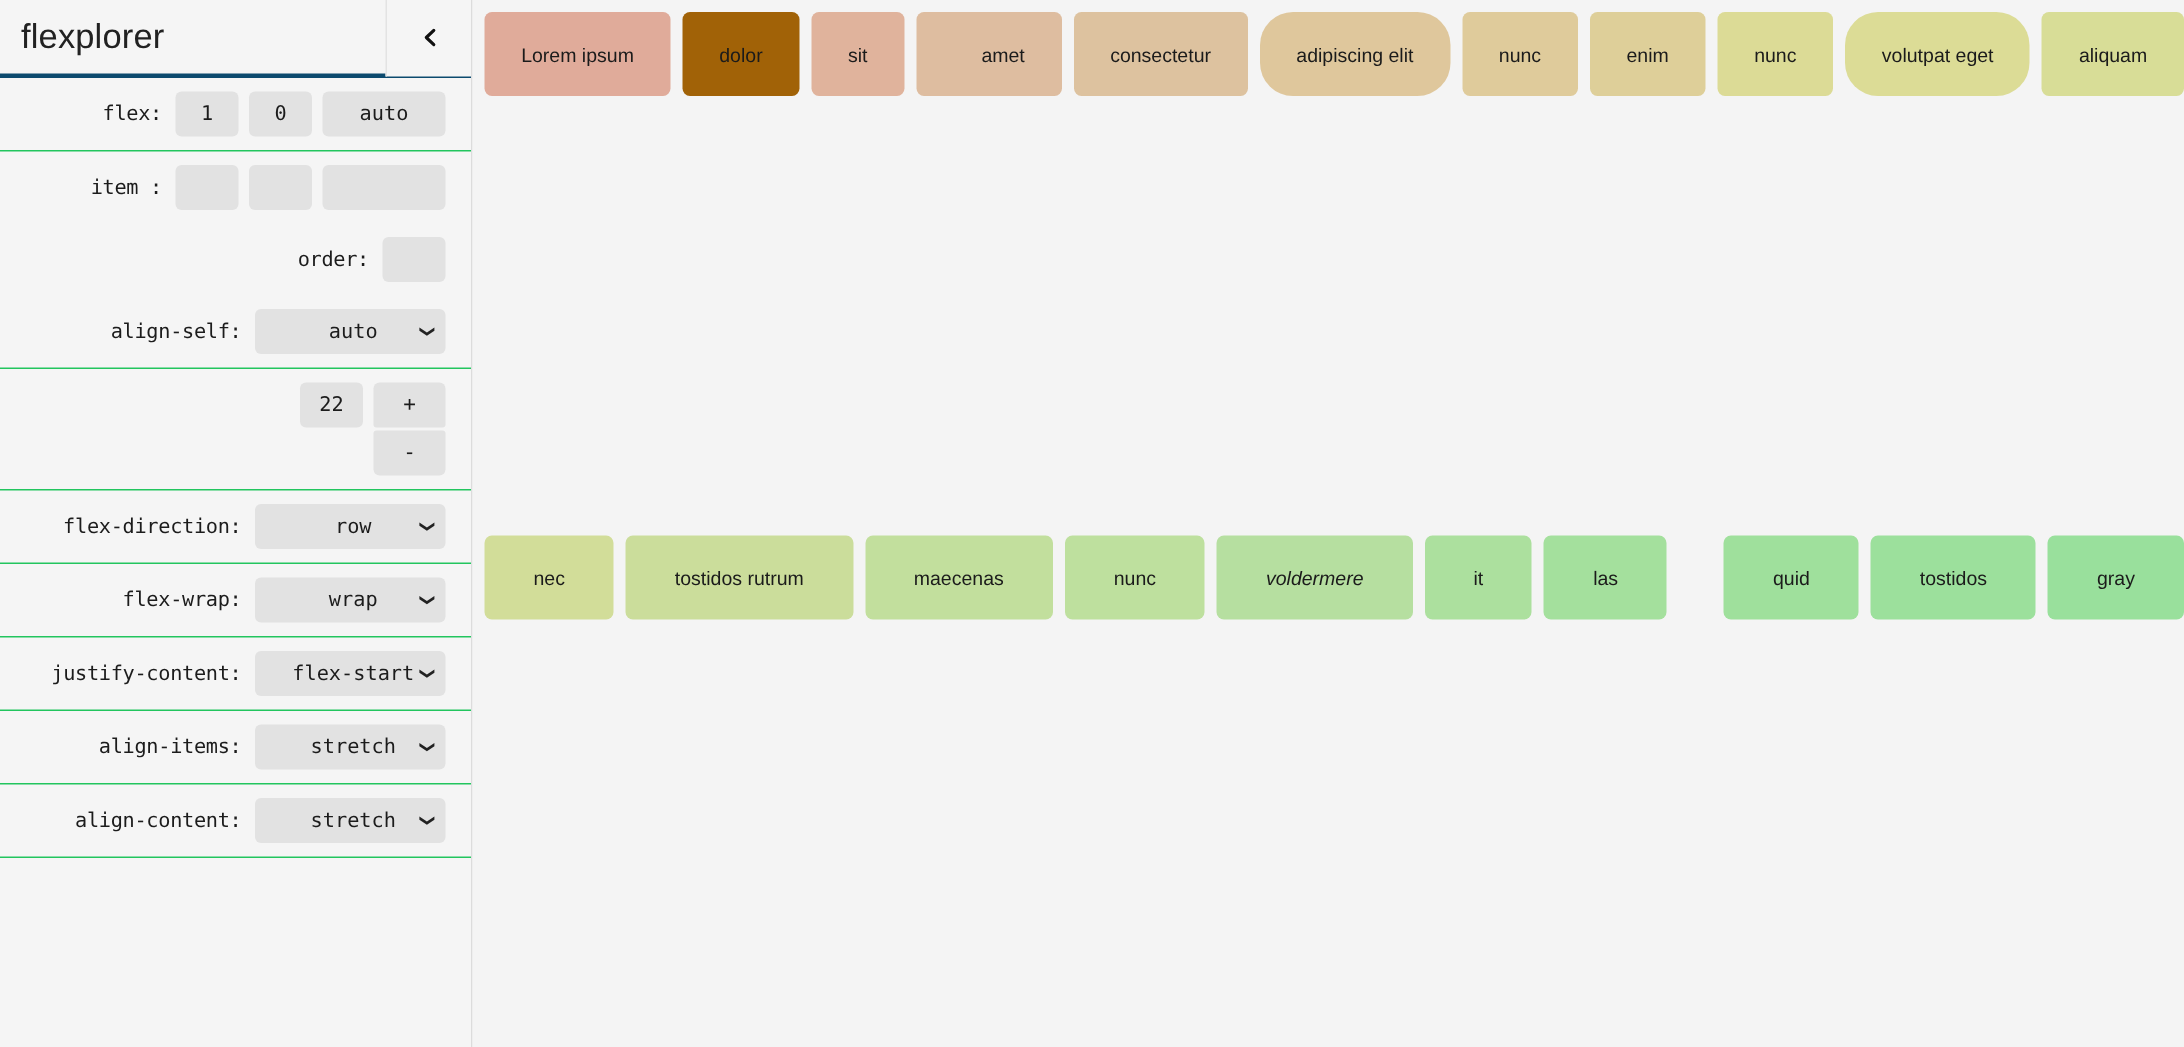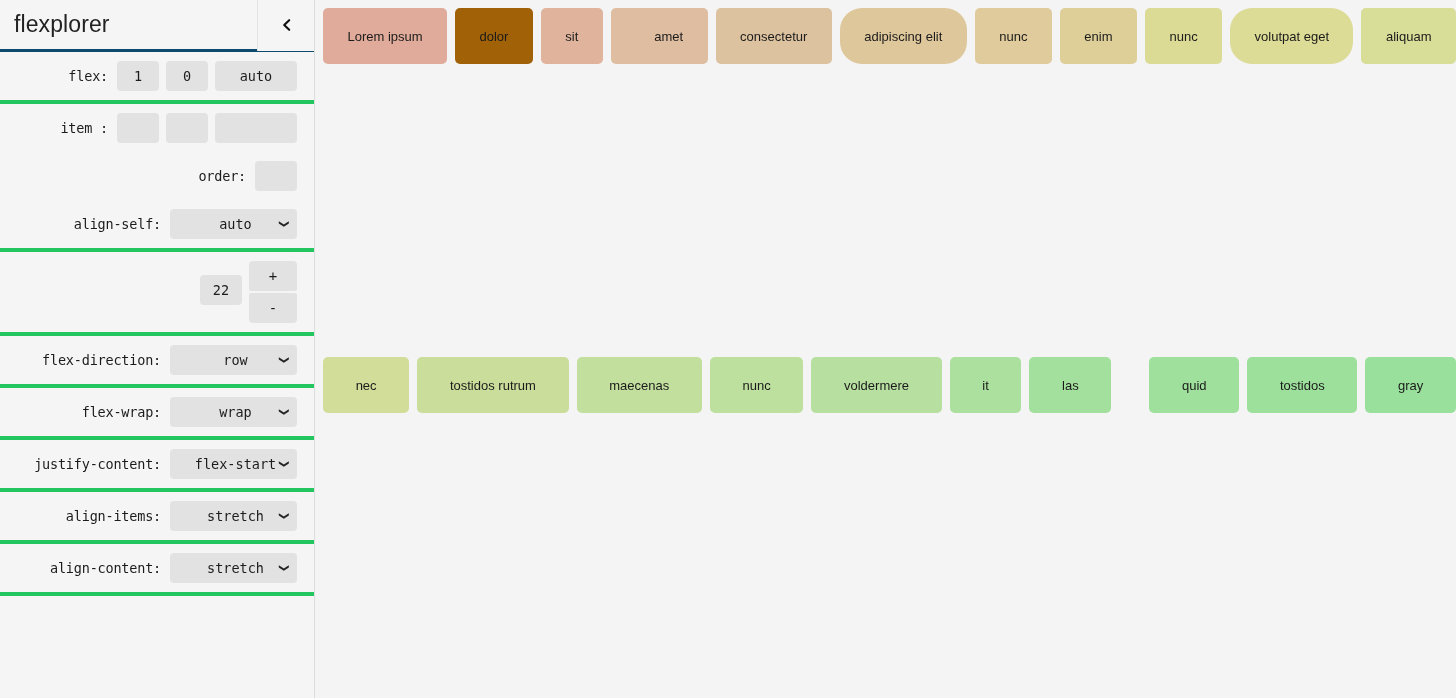--- a/index.html
+++ b/index.html
@@ -66,21 +66,21 @@
   }
 
   .ctl-row {
     display: flex;
     align-items: flex-start;
     justify-content: flex-end;
     padding: 9px 17px 9px 10px;
     border-bottom: 1px solid #e3e3e3;
     min-height: 46px;
   }
-  .ctl-group { border-bottom: 4px solid #22c55e; }
+  .ctl-group { border-bottom: 1px solid #22c55e; }
   .ctl-group .ctl-row { border-bottom: none; }
 
   .ctl-label {
     font-family: "DejaVu Sans Mono", "Liberation Mono", monospace;
     font-size: 13.5px;
     color: #1c1c1c;
     white-space: nowrap;
     line-height: 30px;
     padding-right: 9px;
     text-align: right;
@@ -99,21 +99,21 @@
     height: 30px;
     font-family: "DejaVu Sans Mono", "Liberation Mono", monospace;
     font-size: 13.5px;
     color: #1c1c1c;
     text-align: center;
     padding: 0 4px;
     outline: none;
   }
   .txtbox.w-sm  { width: 42px; }
   .txtbox.w-md  { width: 82px; }
-  .txtbox.w-num { width: 42px; margin-top: 14px; }
+  .txtbox.w-num { width: 42px; }
 
   .selbox {
     background: #e2e2e2;
     border: none;
     border-radius: 4px;
     height: 30px;
     width: 127px;
     font-family: "DejaVu Sans Mono", "Liberation Mono", monospace;
     font-size: 13.5px;
     color: #1c1c1c;
@@ -333,21 +333,21 @@
       </div>
       <div class="flex-item" style="background: rgb(203, 221, 155);">
         <span>tostidos rutrum</span>
       </div>
       <div class="flex-item" style="background: rgb(194, 223, 157);">
         <span>maecenas</span>
       </div>
       <div class="flex-item" style="background: rgb(190, 224, 158);">
         <span>nunc</span>
       </div>
-      <div class="flex-item" style="background: rgb(182, 223, 160);">
+      <div class="flex-item" style="background: rgb(182, 223, 160); font-style: italic;">
         <span>voldermere</span>
       </div>
       <div class="flex-item" style="background: rgb(172, 224, 158);">
         <span>it</span>
       </div>
       <div class="flex-item" style="background: rgb(164, 224, 157);">
         <span>las</span>
       </div>
       <div class="flex-item" style="background: rgb(159, 224, 156); margin-left: 38px;">
         <span>quid</span>

